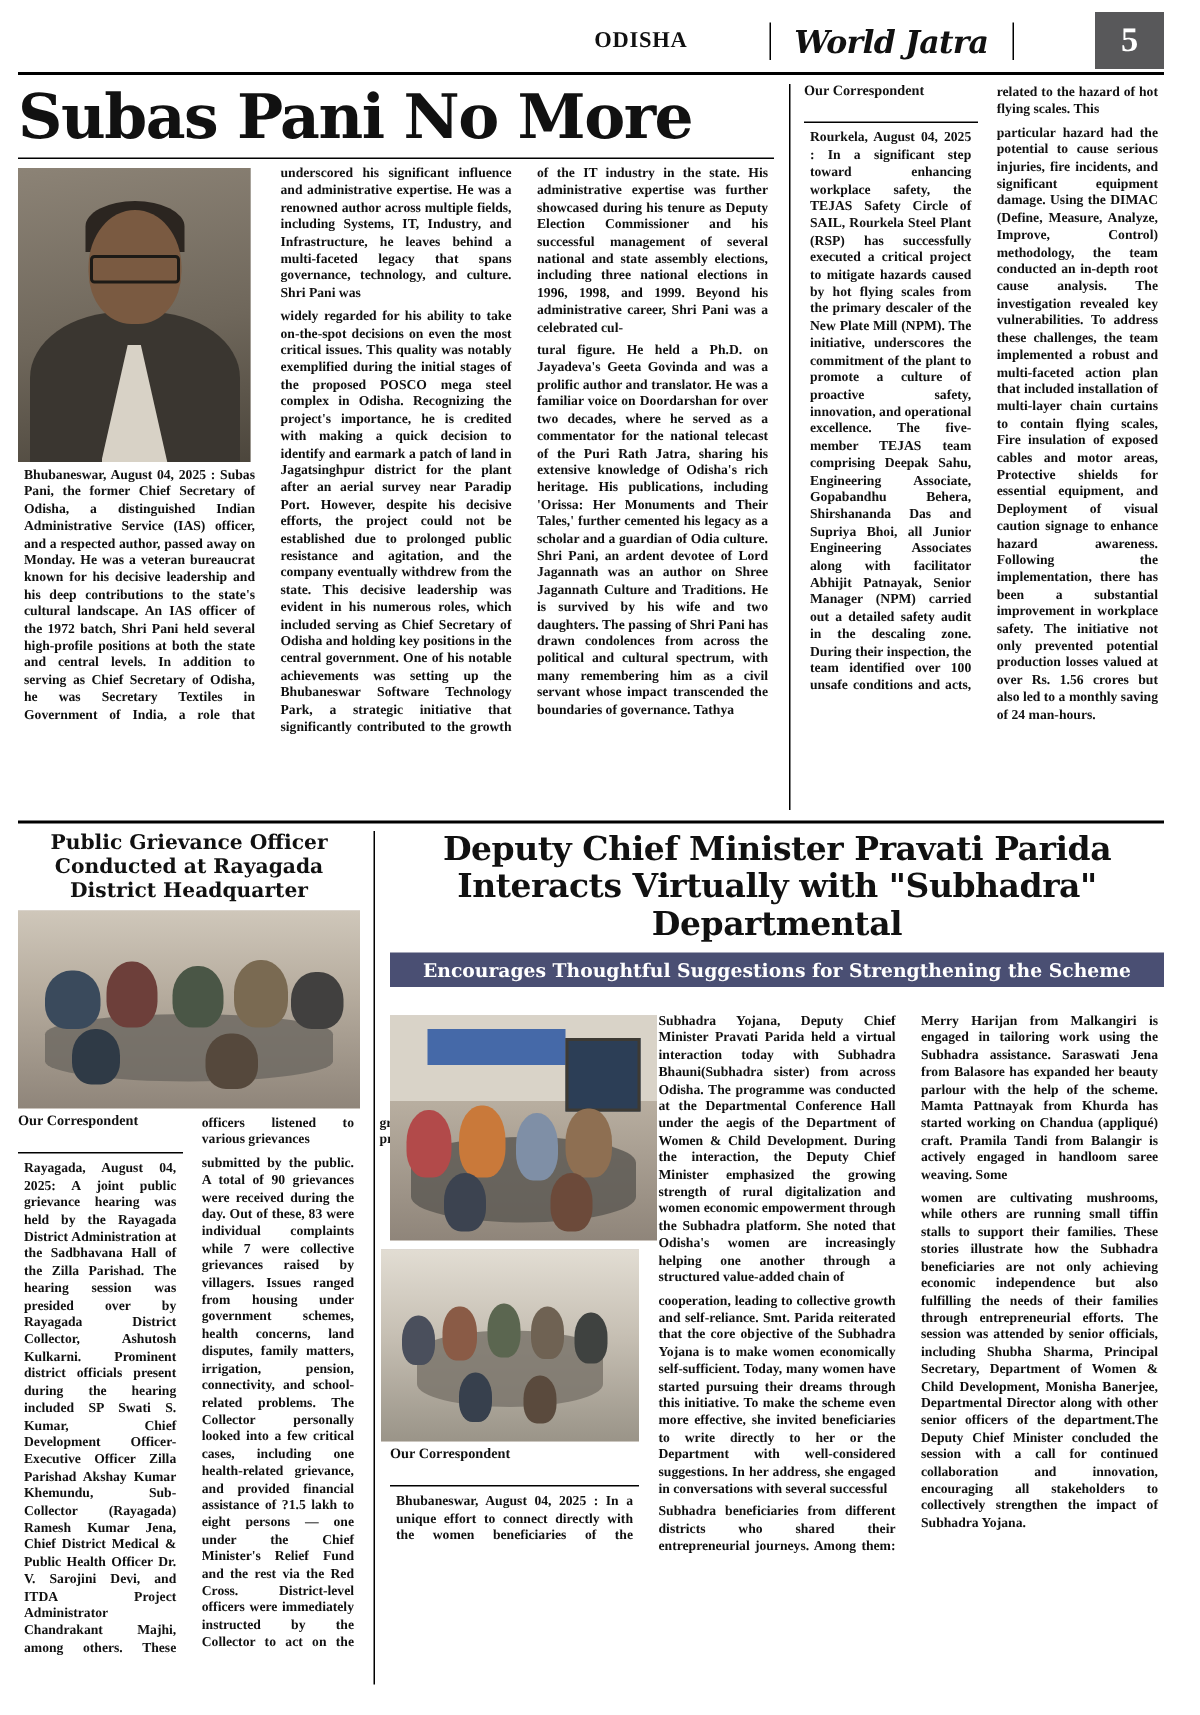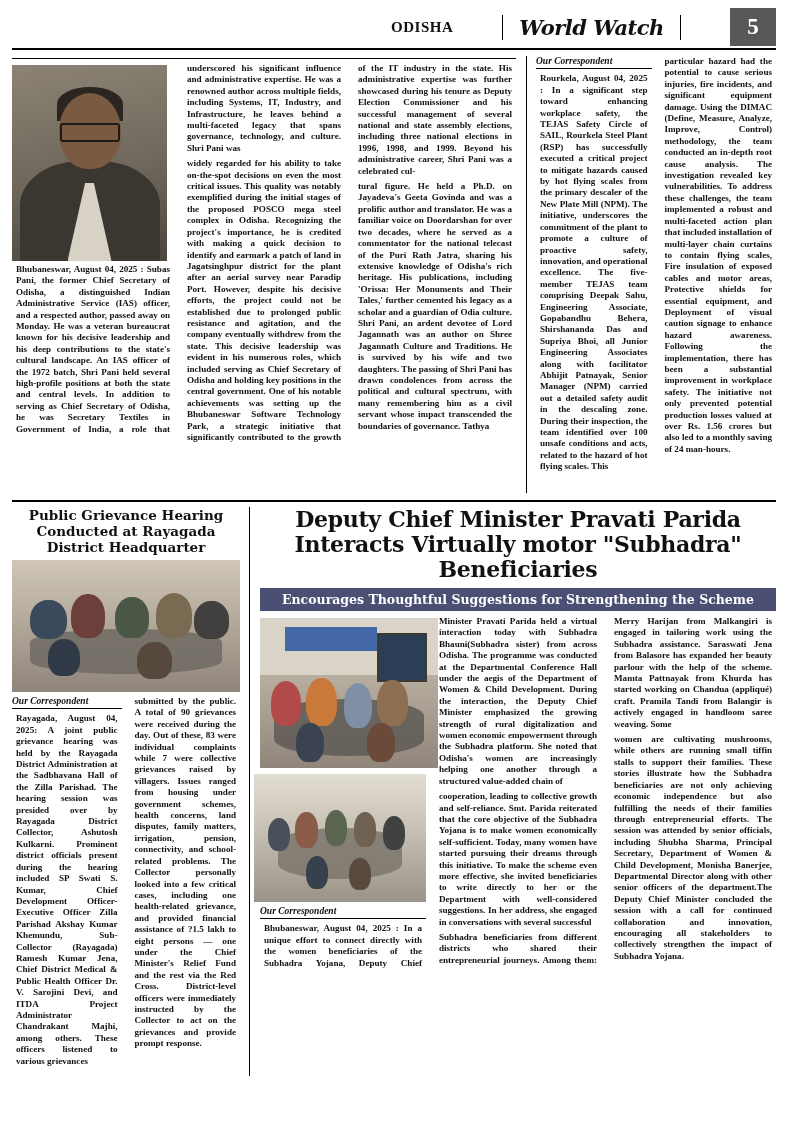--- a/index.html
+++ b/index.html
@@ -23,21 +23,21 @@
   .dateline .sep{font-weight:normal;padding:0 3px;}
 
   .followbar{display:flex;align-items:center;gap:5px;padding:4px 0 3px 2px;border-bottom:2px solid #000;}
   .followbar .lbl{font-size:9.5px;font-weight:bold;letter-spacing:.3px;}
   .fb{width:13px;height:13px;background:#2d5a9e;color:#fff;font-weight:bold;font-size:11px;line-height:13px;text-align:center;font-family:"Liberation Serif",serif;}
   .followbar .url{font-size:9.5px;}
 
   
   .cols{column-gap:10px;text-align:justify;font-size:9.1px;line-height:11.4px;hyphens:auto;}
   .cols p{margin:4px;text-indent:0;font-weight:bold;}
-  .byline{font-weight:bold;font-style:italic;border-bottom:1px solid #000;display:block;margin-bottom:3px;font-size:9.5px;padding-bottom:1px;}
+  .byline{font-weight:bold;border-bottom:1px solid #000;display:block;margin-bottom:3px;font-size:9.5px;padding-bottom:14px;}
 
   
   .topsec{display:flex;gap:10px;margin-top:6px;}
   .left-main{width:516px;}
   .right-main{width:248px;border-left:1px solid #000;padding-left:9px;}
 
   .headline-main{
     font-family:"DejaVu Serif",serif;font-weight:bold;font-size:41px;line-height:44px;
     letter-spacing:-1px;margin:0 0 5px 0;
   }
@@ -61,21 +61,21 @@
   .portrait .body{position:absolute;left:50%;bottom:0;transform:translateX(-50%);width:140px;height:100px;background:#3a3630;border-radius:44% 44% 0 0;}
   .portrait .shirt{position:absolute;left:50%;bottom:0;transform:translateX(-50%);width:44px;height:78px;background:#d8d2c6;clip-path:polygon(40% 0,60% 0,100% 100%,0 100%);}
 
   
   .midsec{display:flex;gap:10px;margin-top:7px;border-top:2px solid #000;padding-top:5px;}
   .mid-left{width:248px;border-right:1px solid #000;padding-right:9px;}
   .mid-right{width:516px;}
 
   .headline-mid-left{font-family:"DejaVu Serif",serif;font-weight:bold;font-size:13.5px;line-height:16px;text-align:center;margin:0 0 5px 0;}
   .headline-mid-right{font-family:"DejaVu Serif",serif;font-weight:bold;font-size:22px;line-height:25px;text-align:center;margin:0 0 6px 0;letter-spacing:-.3px;}
-  .subbar{background:#4a4f73;color:#fff;font-family:"DejaVu Serif",serif;font-weight:bold;font-size:12.5px;text-align:center;padding:4px 0;margin-bottom:5px;}
+  .subbar{background:#4a4f73;color:#fff;font-family:"DejaVu Serif",serif;font-weight:bold;font-size:12.5px;text-align:center;padding:4px 0;margin-bottom:17px;}
 
   .photo{position:relative;overflow:hidden;background:#b9b0a4;}
   .photo-left{width:100%;height:132px;margin-bottom:4px;}
   .photo-mid{float:left;width:178px;height:150px;margin:2px 7px 4px 0;}
   .photo-right{float:right;width:172px;height:128px;margin:2px 0 4px 7px;}
 
   .ph-room{position:absolute;inset:0;background:linear-gradient(180deg,#cfc7ba 0%,#b7ad9f 40%,#8f857a 100%);}
   .ph-table{position:absolute;left:8%;right:8%;bottom:14%;height:34%;background:#6f6a63;border-radius:50%/30%;opacity:.85;}
   .ph-p{position:absolute;border-radius:48% 48% 40% 40%;}
   .ph-wall{position:absolute;left:0;right:0;top:0;height:38%;background:#d9d3c8;}
@@ -92,30 +92,31 @@
 </style>
 </head>
 <body>
 
 <div class="page">
 
   <div class="masthead">
     <div class="masthead-left"></div>
     <div class="odisha">ODISHA</div>
     <div class="brandbox">
-      <div class="brand">World Watch</div>
+      <div class="brand">World Jatra</div>
     </div>
     <div class="pagenum">5</div>
   </div>
 
 
 
   <div class="topsec">
 
     <div class="left-main">
+      <h1 class="headline-main">Subas Pani No More</h1>
       <div class="rule-thin"></div>
       <div class="cols three body-top-left clearfix">
         <div class="portrait">
           <div class="bg"></div>
           <div class="body"></div>
           <div class="shirt"></div>
           <div class="hair"></div>
           <div class="head"></div>
           <div class="glass"></div>
         </div>
@@ -130,41 +131,41 @@
         <span class="byline">Our Correspondent</span>
         <p>Rourkela, August 04, 2025 : In a significant step toward enhancing workplace safety, the TEJAS Safety Circle of SAIL, Rourkela Steel Plant (RSP) has successfully executed a critical project to mitigate hazards caused by hot flying scales from the primary descaler of the New Plate Mill (NPM). The initiative, underscores the commitment of the plant to promote a culture of proactive safety, innovation, and operational excellence. The five-member TEJAS team comprising Deepak Sahu, Engineering Associate, Gopabandhu Behera, Shirshananda Das and Supriya Bhoi, all Junior Engineering Associates along with facilitator Abhijit Patnayak, Senior Manager (NPM) carried out a detailed safety audit in the descaling zone. During their inspection, the team identified over 100 unsafe conditions and acts, related to the hazard of hot flying scales. This</p>
         <p>particular hazard had the potential to cause serious injuries, fire incidents, and significant equipment damage. Using the DIMAC (Define, Measure, Analyze, Improve, Control) methodology, the team conducted an in-depth root cause analysis. The investigation revealed key vulnerabilities. To address these challenges, the team implemented a robust and multi-faceted action plan that included installation of multi-layer chain curtains to contain flying scales, Fire insulation of exposed cables and motor areas, Protective shields for essential equipment, and Deployment of visual caution signage to enhance hazard awareness. Following the implementation, there has been a substantial improvement in workplace safety. The initiative not only prevented potential production losses valued at over Rs. 1.56 crores but also led to a monthly saving of 24 man-hours.</p>
       </div>
     </div>
   </div>
 
   <div class="midsec">
 
     <div class="mid-left">
-      <h2 class="headline-mid-left">Public Grievance Hearing Conducted at Rayagada District Headquarter</h2>
+      <h2 class="headline-mid-left">Public Grievance Officer Conducted at Rayagada District Headquarter</h2>
       <div class="photo photo-left">
         <div class="ph-room"></div>
         <div class="ph-table"></div>
         <div class="ph-p" style="left:8%;top:30%;width:16%;height:30%;background:#3a4a5c;"></div>
         <div class="ph-p" style="left:26%;top:26%;width:15%;height:33%;background:#6d3f3a;"></div>
         <div class="ph-p" style="left:45%;top:28%;width:15%;height:31%;background:#4a5646;"></div>
         <div class="ph-p" style="left:63%;top:25%;width:16%;height:34%;background:#7a6a52;"></div>
         <div class="ph-p" style="left:80%;top:31%;width:15%;height:29%;background:#41403f;"></div>
         <div class="ph-p" style="left:16%;top:60%;width:14%;height:28%;background:#2f3a46;"></div>
         <div class="ph-p" style="left:55%;top:62%;width:15%;height:28%;background:#55483c;"></div>
       </div>
       <div class="cols two body-mid-left">
         <span class="byline">Our Correspondent</span>
         <p>Rayagada, August 04, 2025: A joint public grievance hearing was held by the Rayagada District Administration at the Sadbhavana Hall of the Zilla Parishad. The hearing session was presided over by Rayagada District Collector, Ashutosh Kulkarni. Prominent district officials present during the hearing included SP Swati S. Kumar, Chief Development Officer-Executive Officer Zilla Parishad Akshay Kumar Khemundu, Sub-Collector (Rayagada) Ramesh Kumar Jena, Chief District Medical &amp; Public Health Officer Dr. V. Sarojini Devi, and ITDA Project Administrator Chandrakant Majhi, among others. These officers listened to various grievances</p>
         <p>submitted by the public. A total of 90 grievances were received during the day. Out of these, 83 were individual complaints while 7 were collective grievances raised by villagers. Issues ranged from housing under government schemes, health concerns, land disputes, family matters, irrigation, pension, connectivity, and school-related problems. The Collector personally looked into a few critical cases, including one health-related grievance, and provided financial assistance of ?1.5 lakh to eight persons — one under the Chief Minister's Relief Fund and the rest via the Red Cross. District-level officers were immediately instructed by the Collector to act on the grievances and provide prompt response.</p>
       </div>
     </div>
 
     <div class="mid-right">
-      <h2 class="headline-mid-right">Deputy Chief Minister Pravati Parida Interacts Virtually motor "Subhadra" Beneficiaries</h2>
+      <h2 class="headline-mid-right">Deputy Chief Minister Pravati Parida Interacts Virtually with "Subhadra" Departmental</h2>
       <div class="subbar">Encourages Thoughtful Suggestions for Strengthening the Scheme</div>
       <div class="cols three body-mid-right clearfix">
         <div class="photo photo-mid">
           <div class="ph-room"></div>
           <div class="ph-wall"></div>
           <div class="ph-ban"></div>
           <div class="ph-scr"></div>
           <div class="ph-table" style="bottom:8%;height:38%;background:#5e5a55;"></div>
           <div class="ph-p" style="left:6%;top:42%;width:17%;height:30%;background:#b24a4a;"></div>
           <div class="ph-p" style="left:26%;top:40%;width:17%;height:32%;background:#c9793a;"></div>

